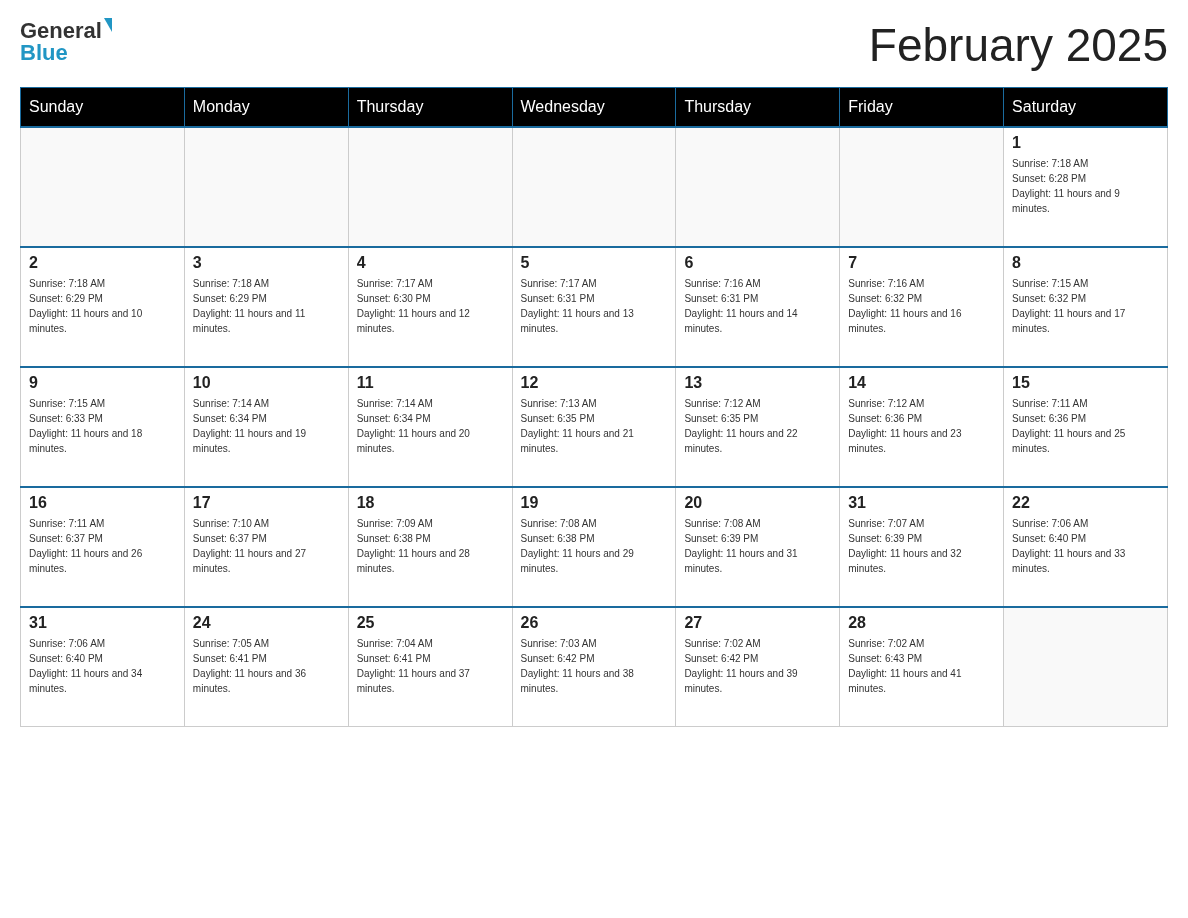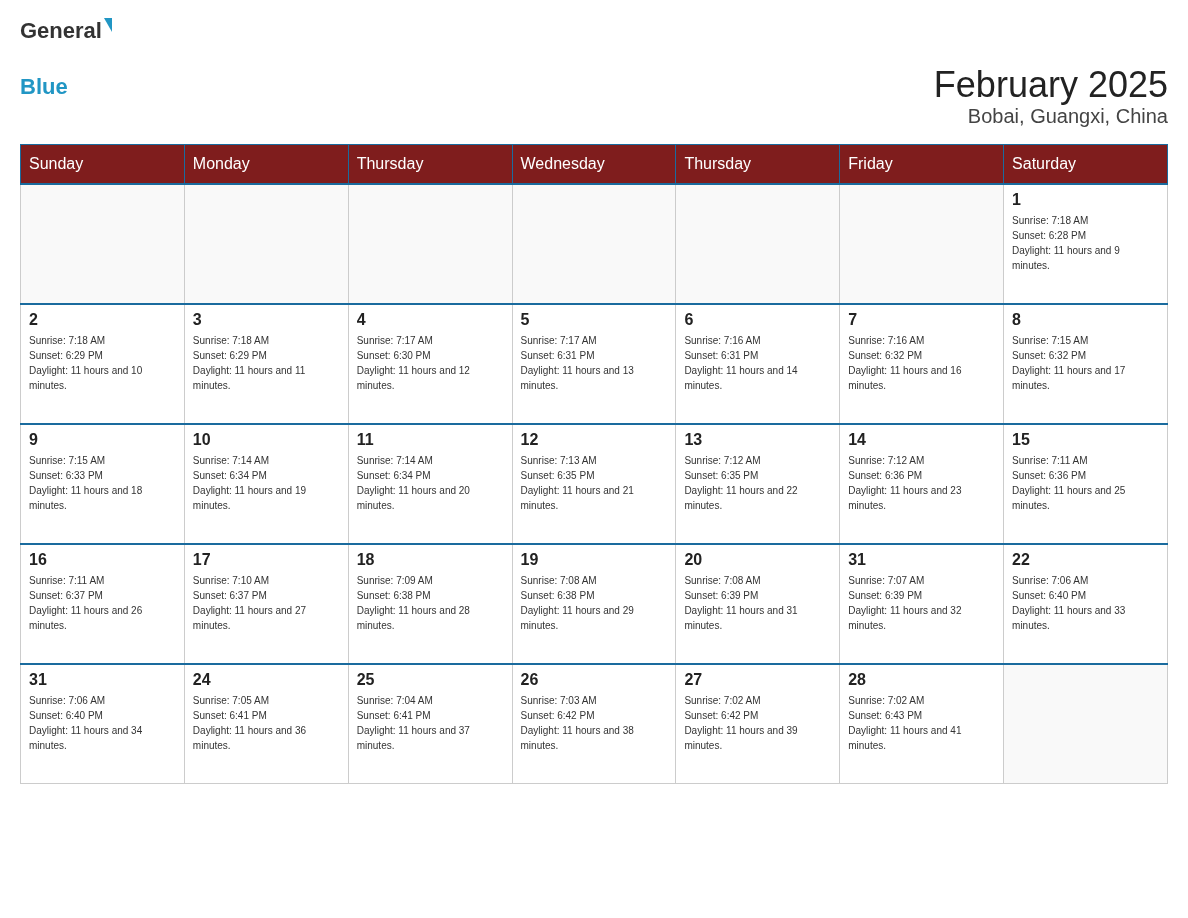--- a/index.html
+++ b/index.html
@@ -25,55 +25,53 @@
       font-size: 22px;
       font-weight: bold;
       color: #333;
       line-height: 1;
     }
     .logo-blue {
       font-size: 22px;
       font-weight: bold;
       color: #2196C4;
       line-height: 1;
-      margin-top: 34px;
     }
     .logo-triangle {
       display: inline-block;
       width: 0;
       height: 0;
       border-left: 8px solid transparent;
       border-right: 0px solid transparent;
       border-top: 14px solid #2196C4;
       margin-left: 2px;
       vertical-align: middle;
       position: relative;
       top: -2px;
     }
     .title-block {
       text-align: right;
     }
     .month-title {
-      font-size: 36px;
+      font-size: 46px;
       font-weight: normal;
       color: #222;
       line-height: 1.1;
-      margin-top: 45px;
     }
     .location-title {
       font-size: 20px;
       color: #444;
     }
     .calendar {
       width: 100%;
       border-collapse: collapse;
       border: 1px solid #bbb;
     }
     .calendar th {
-      background-color: #7f1d1d;
+      background-color: #000000;
       color: #fff;
       font-size: 16px;
       font-weight: normal;
       padding: 10px 8px;
       text-align: left;
       border: 1px solid #1a6b9e;
     }
     .calendar td {
       vertical-align: top;
       border: 1px solid #ccc;
@@ -108,21 +106,20 @@
 <div class="header">
   <div class="logo">
     <div style="display:flex;">
       <span class="logo-general">General</span>
       <span class="logo-triangle"></span>
     </div>
     <span class="logo-blue">Blue</span>
   </div>
   <div class="title-block">
     <div class="month-title">February 2025</div>
-    <div class="location-title">Bobai, Guangxi, China</div>
   </div>
 </div>
 
 <table class="calendar">
   <thead>
     <tr>
     <th>Sunday</th>
         <th>Monday</th>
         <th>Thursday</th>
         <th>Wednesday</th>

